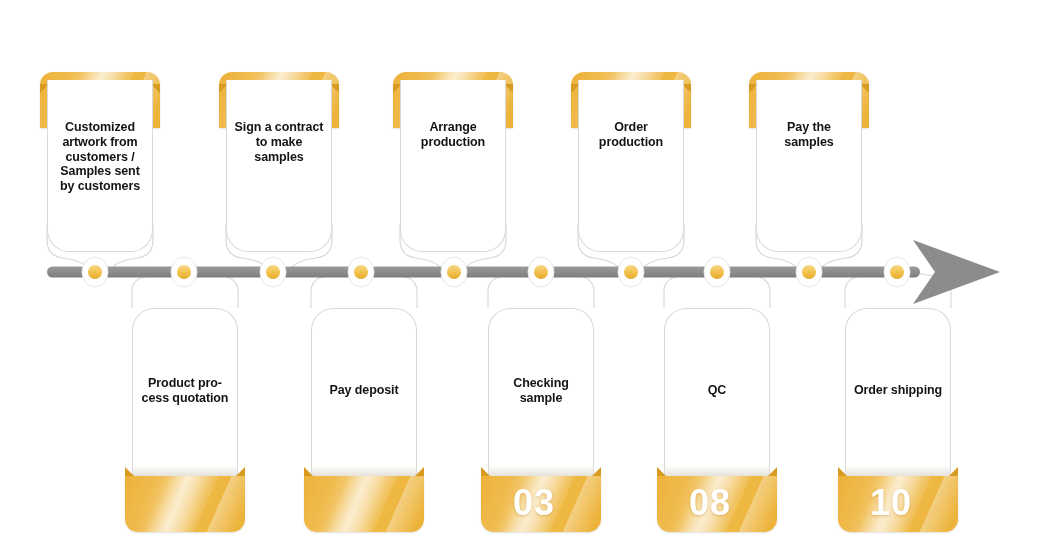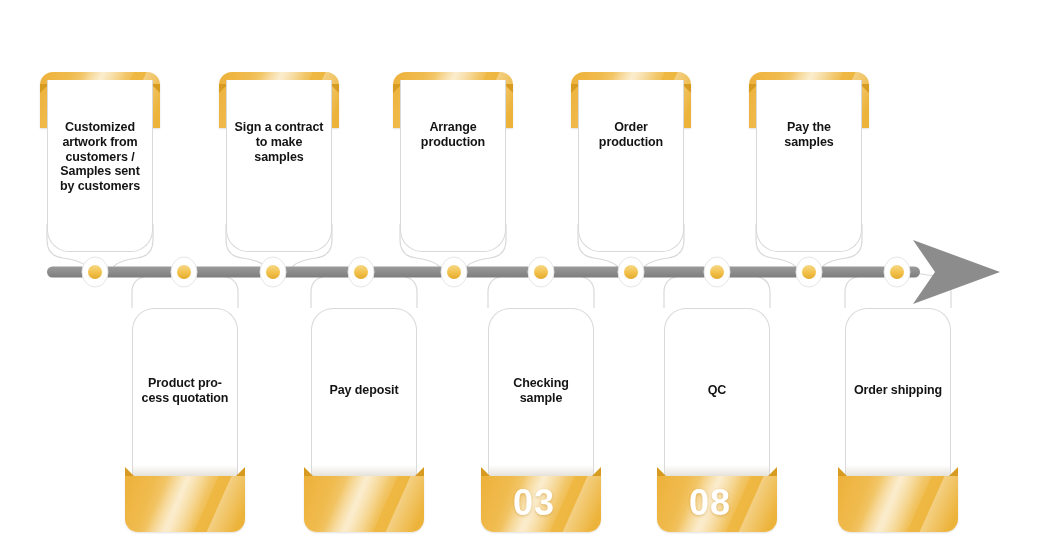--- a/index.html
+++ b/index.html
@@ -386,16 +386,17 @@
   <div class="card card-bot" style="left:845px; top:308px;">
     <div class="card-body">
       <div class="card-label">Order shipping</div>
     </div>
     <div class="seam"></div>
     <div class="fold fold-l"></div>
     <div class="fold fold-r"></div>
     <div class="badge">
       <div class="gloss"></div>
       <div class="gloss2"></div>
+      <div class="badge-num">10</div>
     </div>
   </div>
 
 </div>
 
 </body></html>

